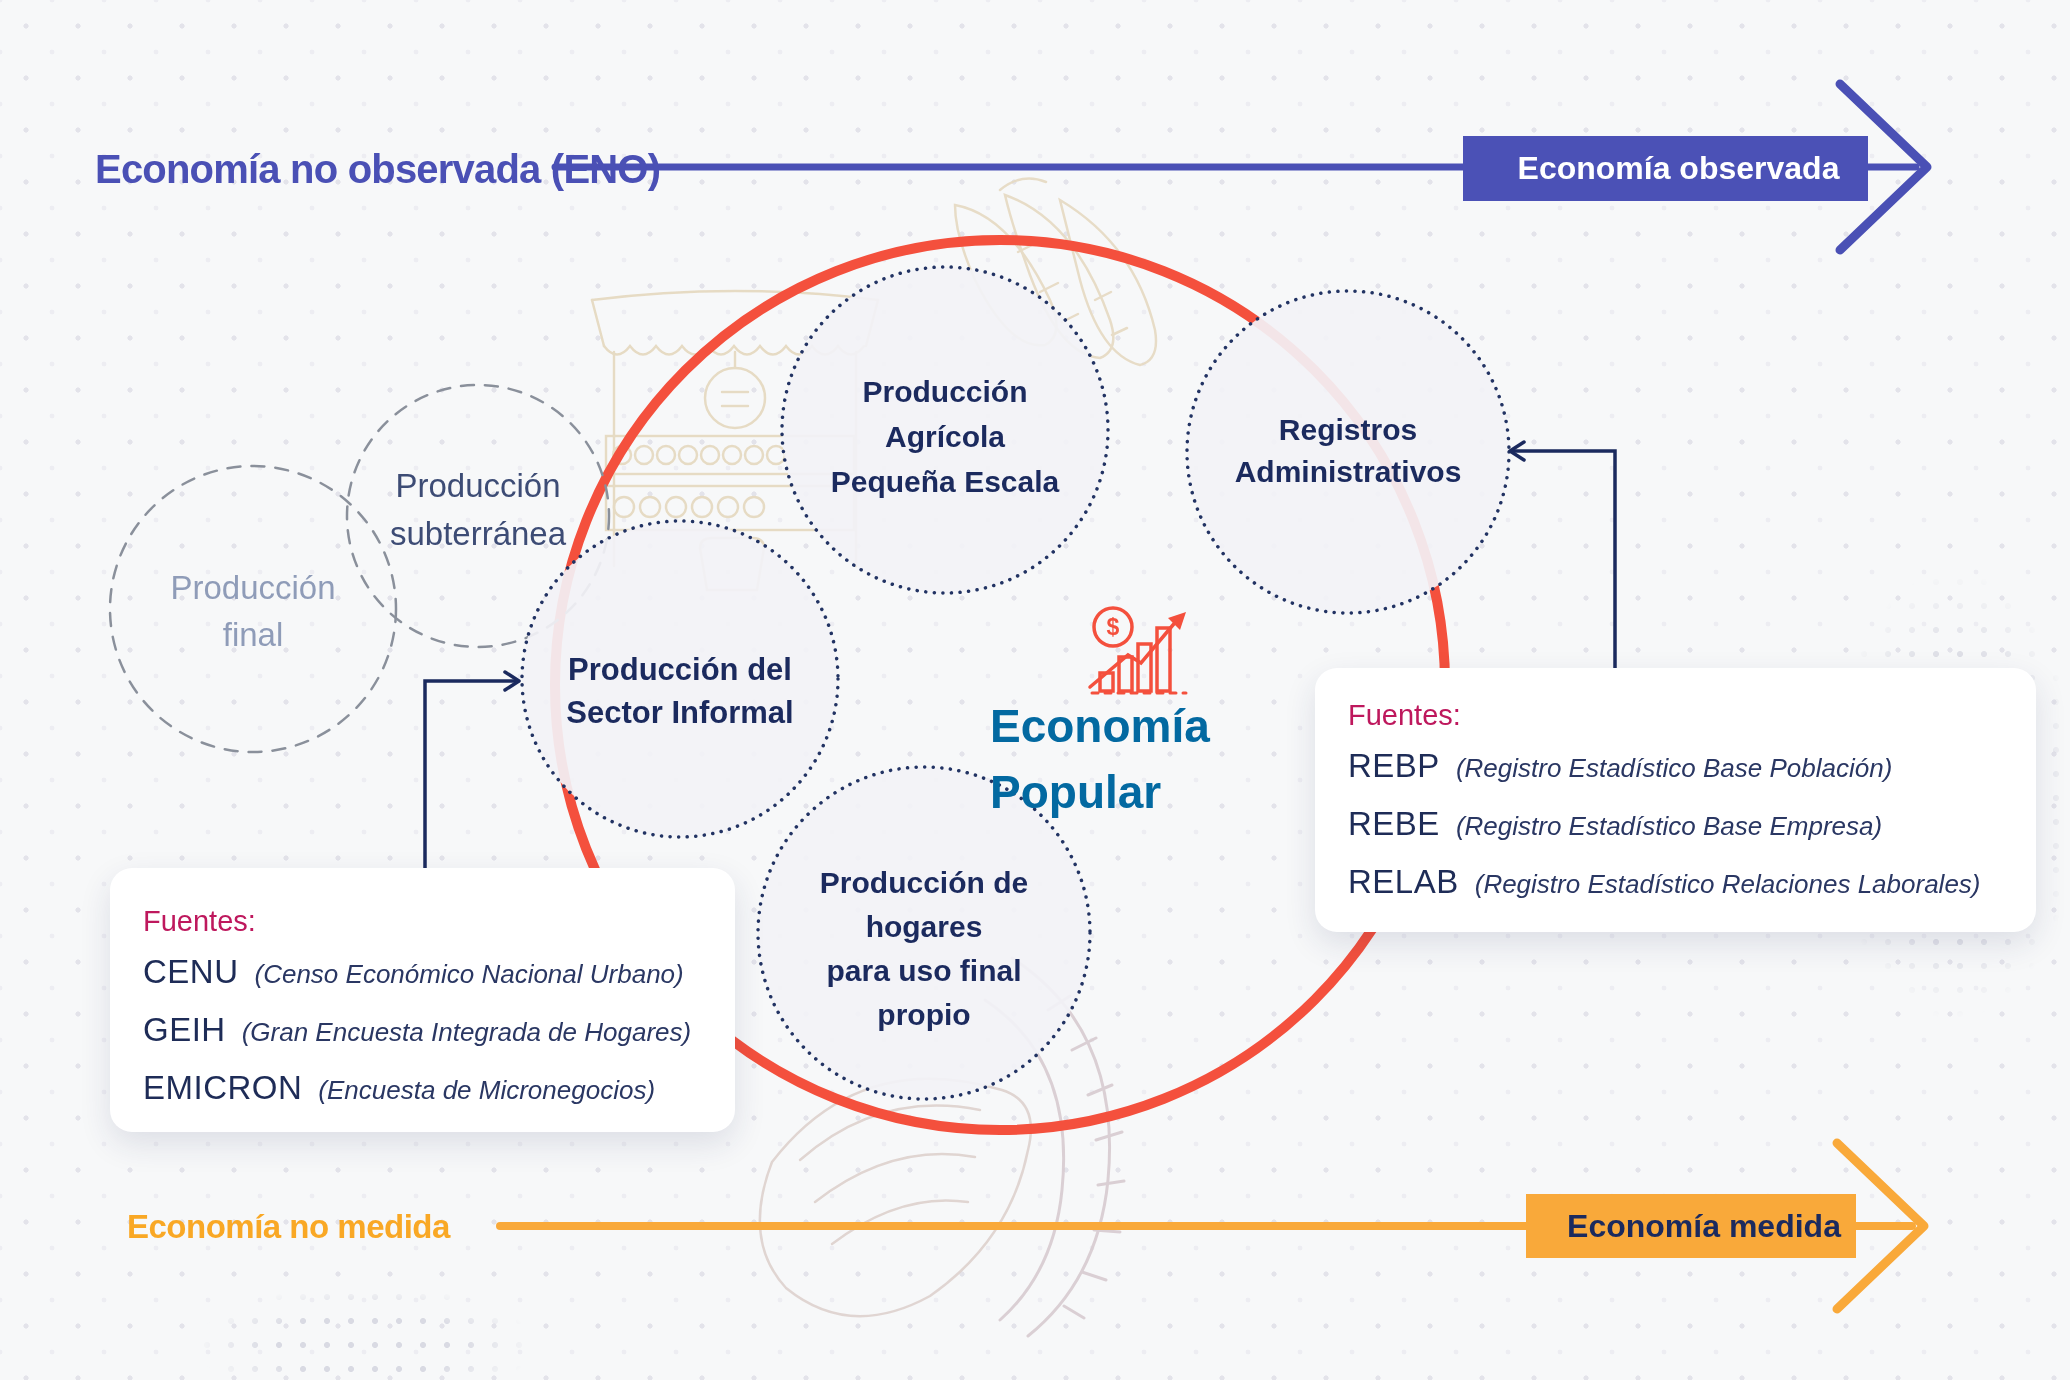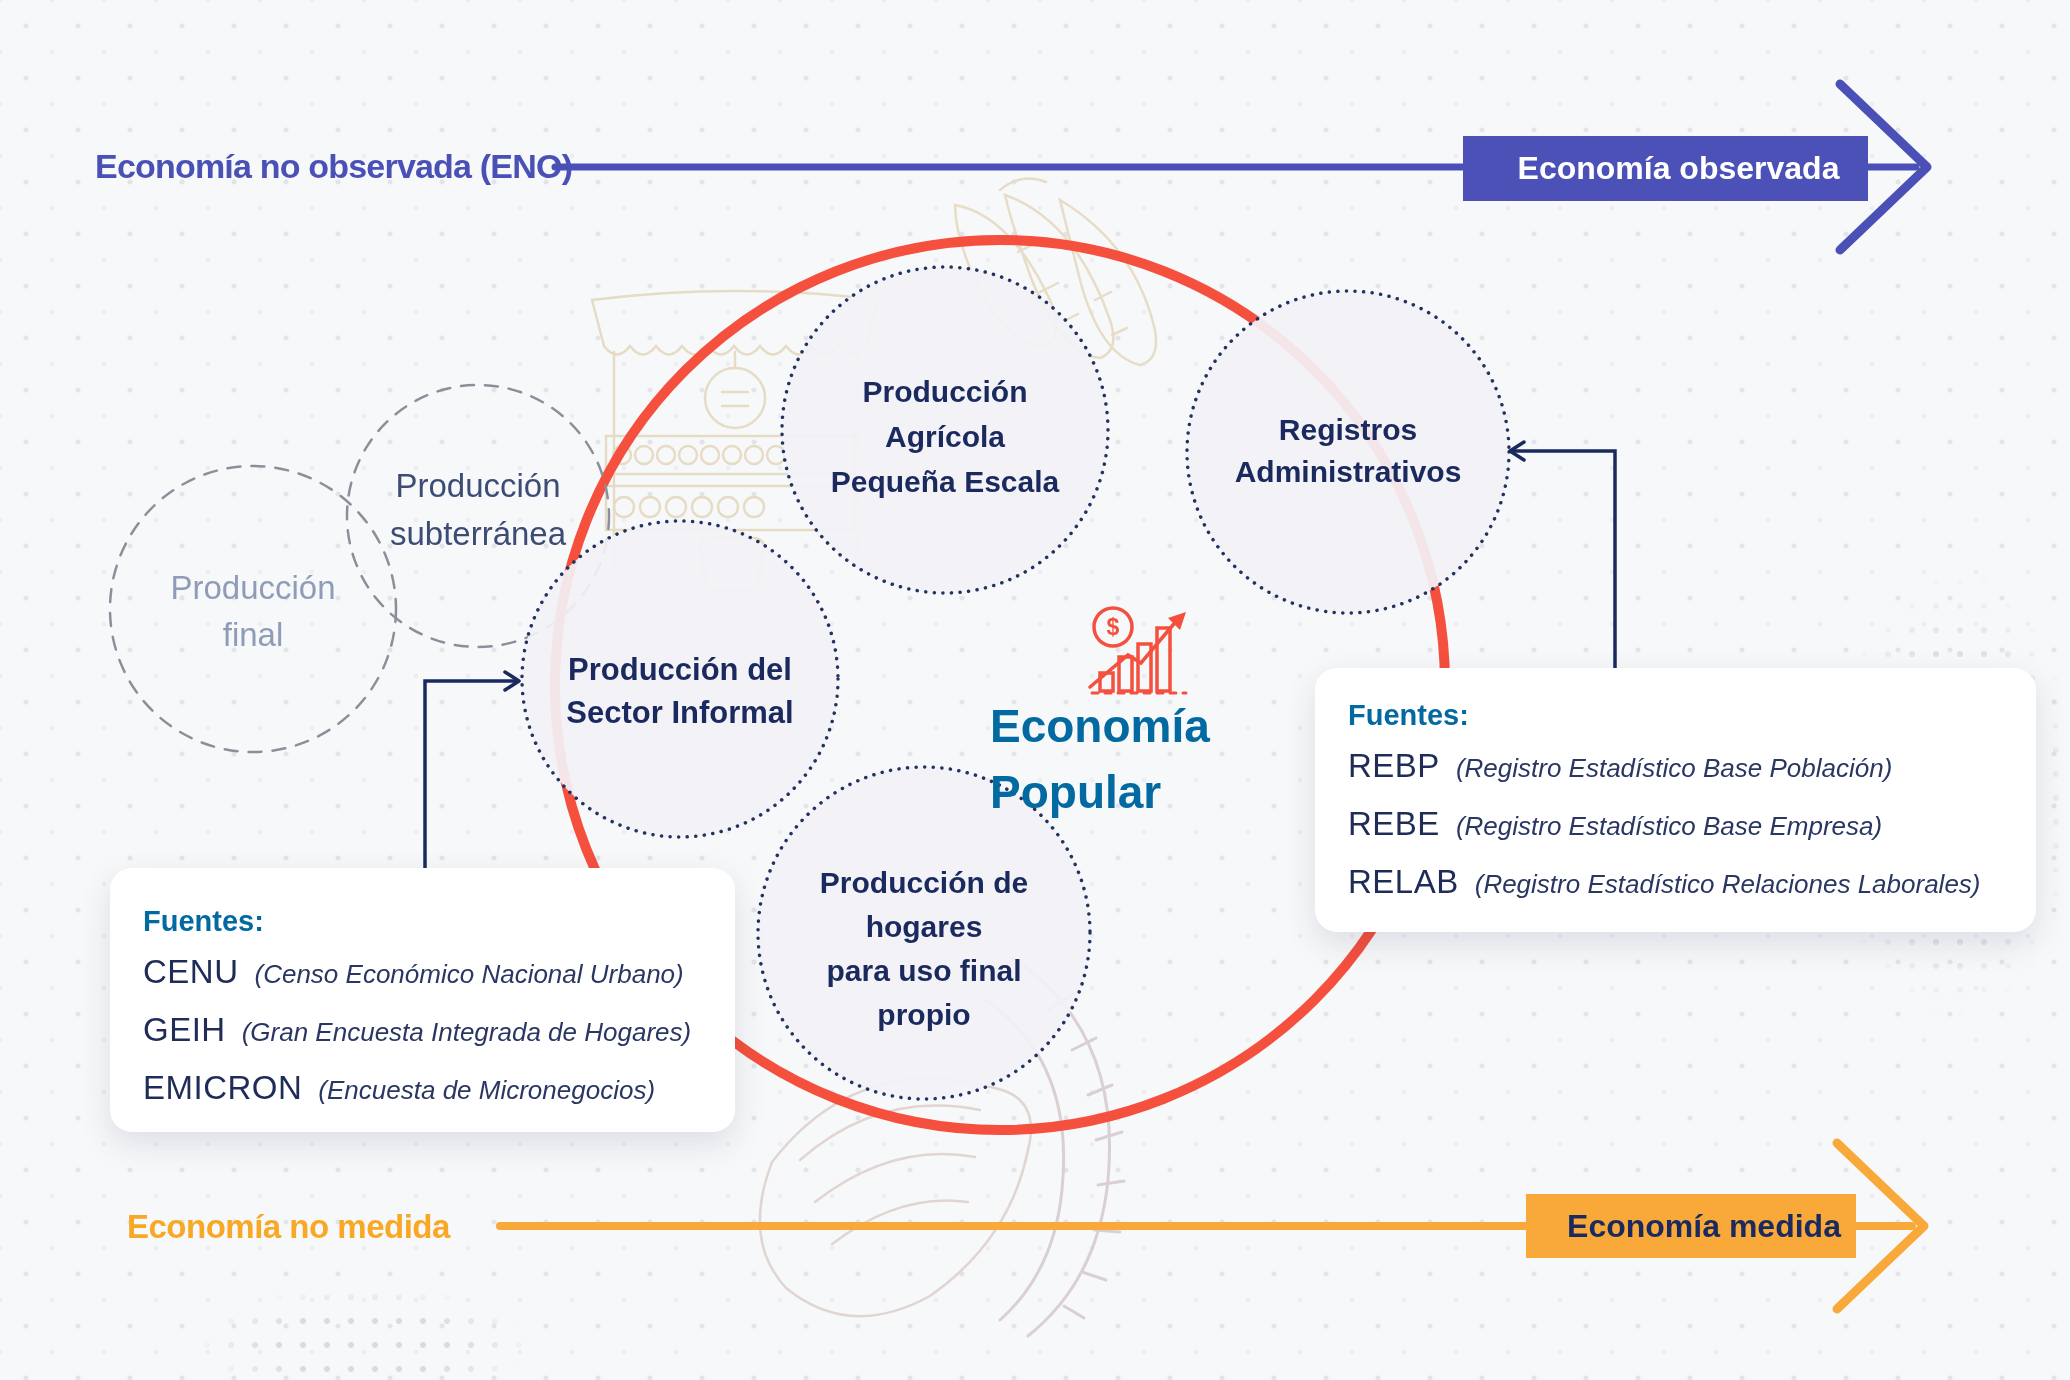--- a/index.html
+++ b/index.html
@@ -14,41 +14,41 @@
   .dot-cluster{position:absolute;
     background-image:radial-gradient(circle,#d9dae3 2.7px,transparent 3.3px);
     background-size:24px 24px;
     -webkit-mask-image:radial-gradient(closest-side,#000 55%,transparent);
             mask-image:radial-gradient(closest-side,#000 55%,transparent);}
   .dot-cluster.right{left:1828px;top:570px;width:252px;height:450px;}
   .dot-cluster.bottom{left:195px;top:1285px;width:340px;height:120px;}
   .art{position:absolute;left:0;top:0;}
 
   .abs{position:absolute;}
-  .axis-label{font-weight:bold;font-size:34px;letter-spacing:-0.8px;white-space:nowrap;}
+  .axis-label{font-weight:bold;font-size:40px;letter-spacing:-0.8px;white-space:nowrap;}
   .axis-label.top{color:#4a50b5;}
   .axis-label.bottom{color:#f9a825;font-size:33px;letter-spacing:-0.5px;}
   .axis-box{display:flex;align-items:center;justify-content:center;
     font-weight:bold;font-size:32px;white-space:nowrap;padding-left:26px;}
   .axis-box.top{background:#4b51b6;color:#ffffff;}
   .axis-box.bottom{background:#f9a93a;color:#1b2a5e;}
 
   .circle-label{text-align:center;color:#1b2a5e;font-weight:bold;font-size:30px;}
   .circle-label div{white-space:nowrap;}
   .circle-label.muted{font-weight:normal;color:#8f9cb8;font-size:33px;}
   .circle-label.subter{font-weight:normal;color:#3d4c75;font-size:33px;}
 
   .center-title{color:#0369a1;font-weight:bold;font-size:46px;line-height:66px;}
   .dollar{color:#f4503d;font-weight:bold;font-size:23px;text-align:center;line-height:38px;}
 
   .src-box{background:#ffffff;border-radius:22px;
     box-shadow:0 12px 32px rgba(30,40,90,0.12);}
   .src-inner{padding:30px 26px 0 33px;}
   .src-box.left .src-inner{padding-top:36px;}
-  .src-title{font-size:29px;color:#0369a1;line-height:34px;margin-bottom:14px;font-weight:bold;}
+  .src-title{font-size:29px;color:#be185d;line-height:34px;margin-bottom:14px;}
   .src-row{display:flex;align-items:baseline;line-height:40px;margin-bottom:16px;white-space:nowrap;}
   .src-acronym{font-size:33px;color:#1e2c57;letter-spacing:0.5px;}
   .src-desc{font-size:26px;font-style:italic;color:#2a3763;margin-left:16px;}
 </style>
 </head>
 <body>
 
 <div class="stage">
 
   <div class="dots-layer"></div>

